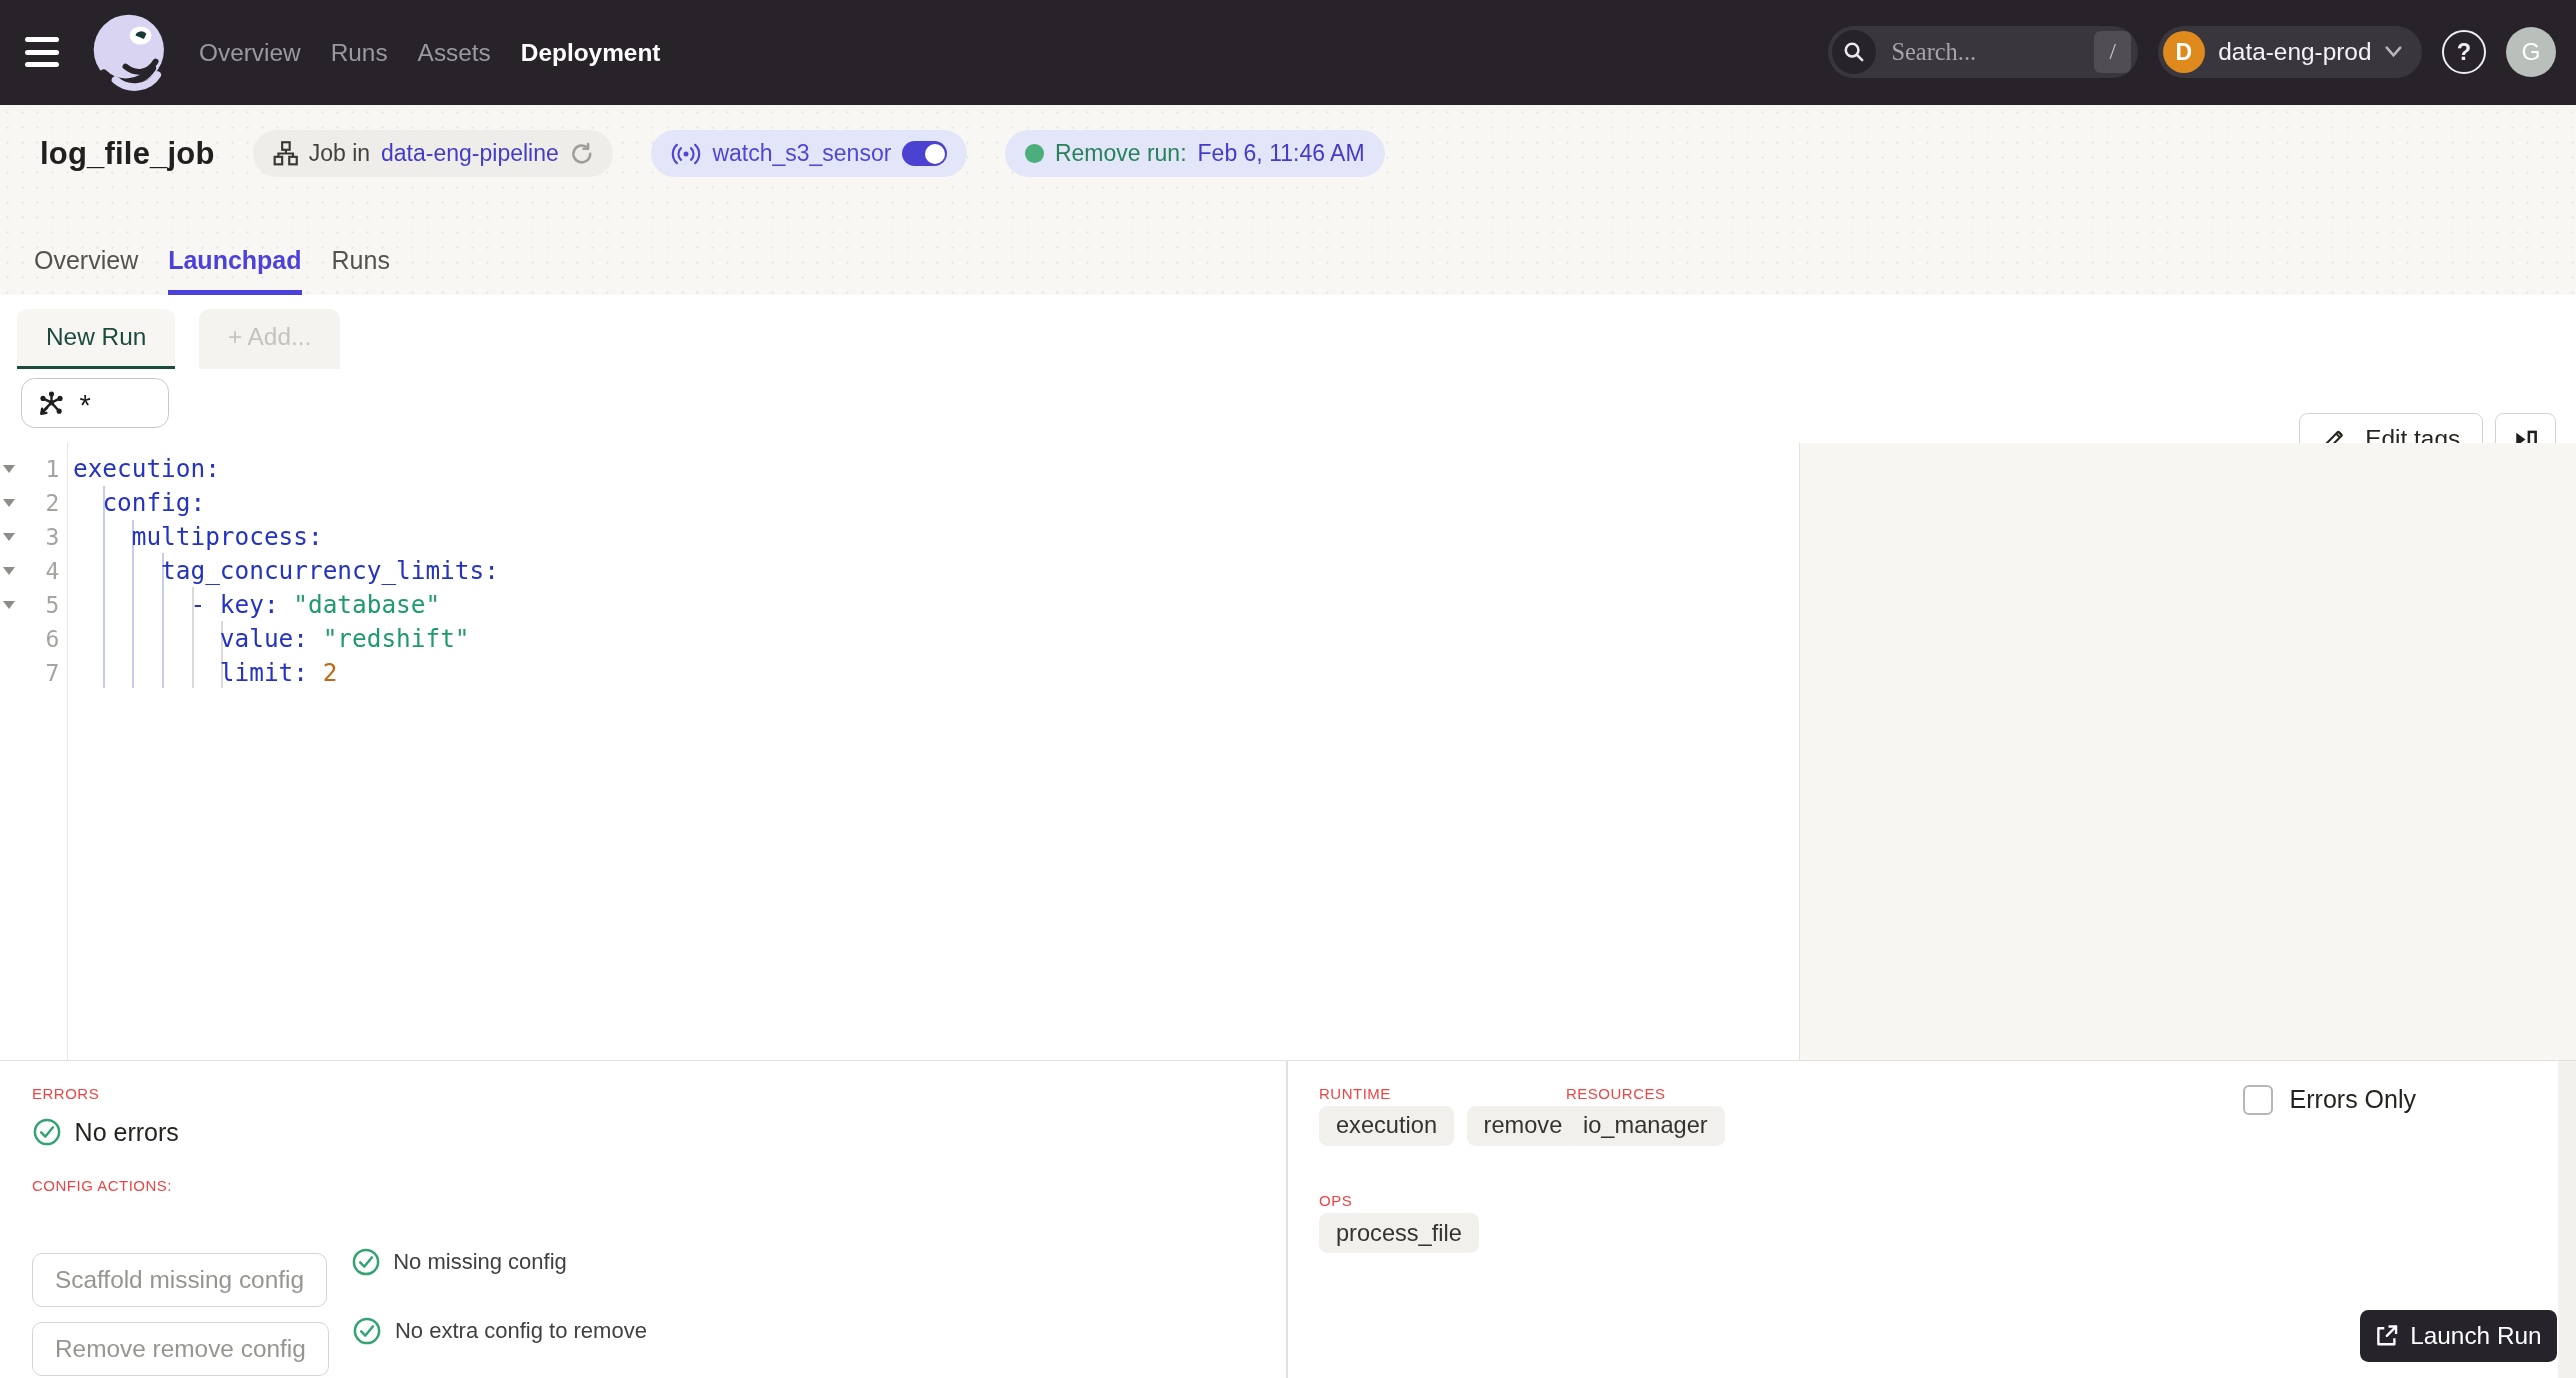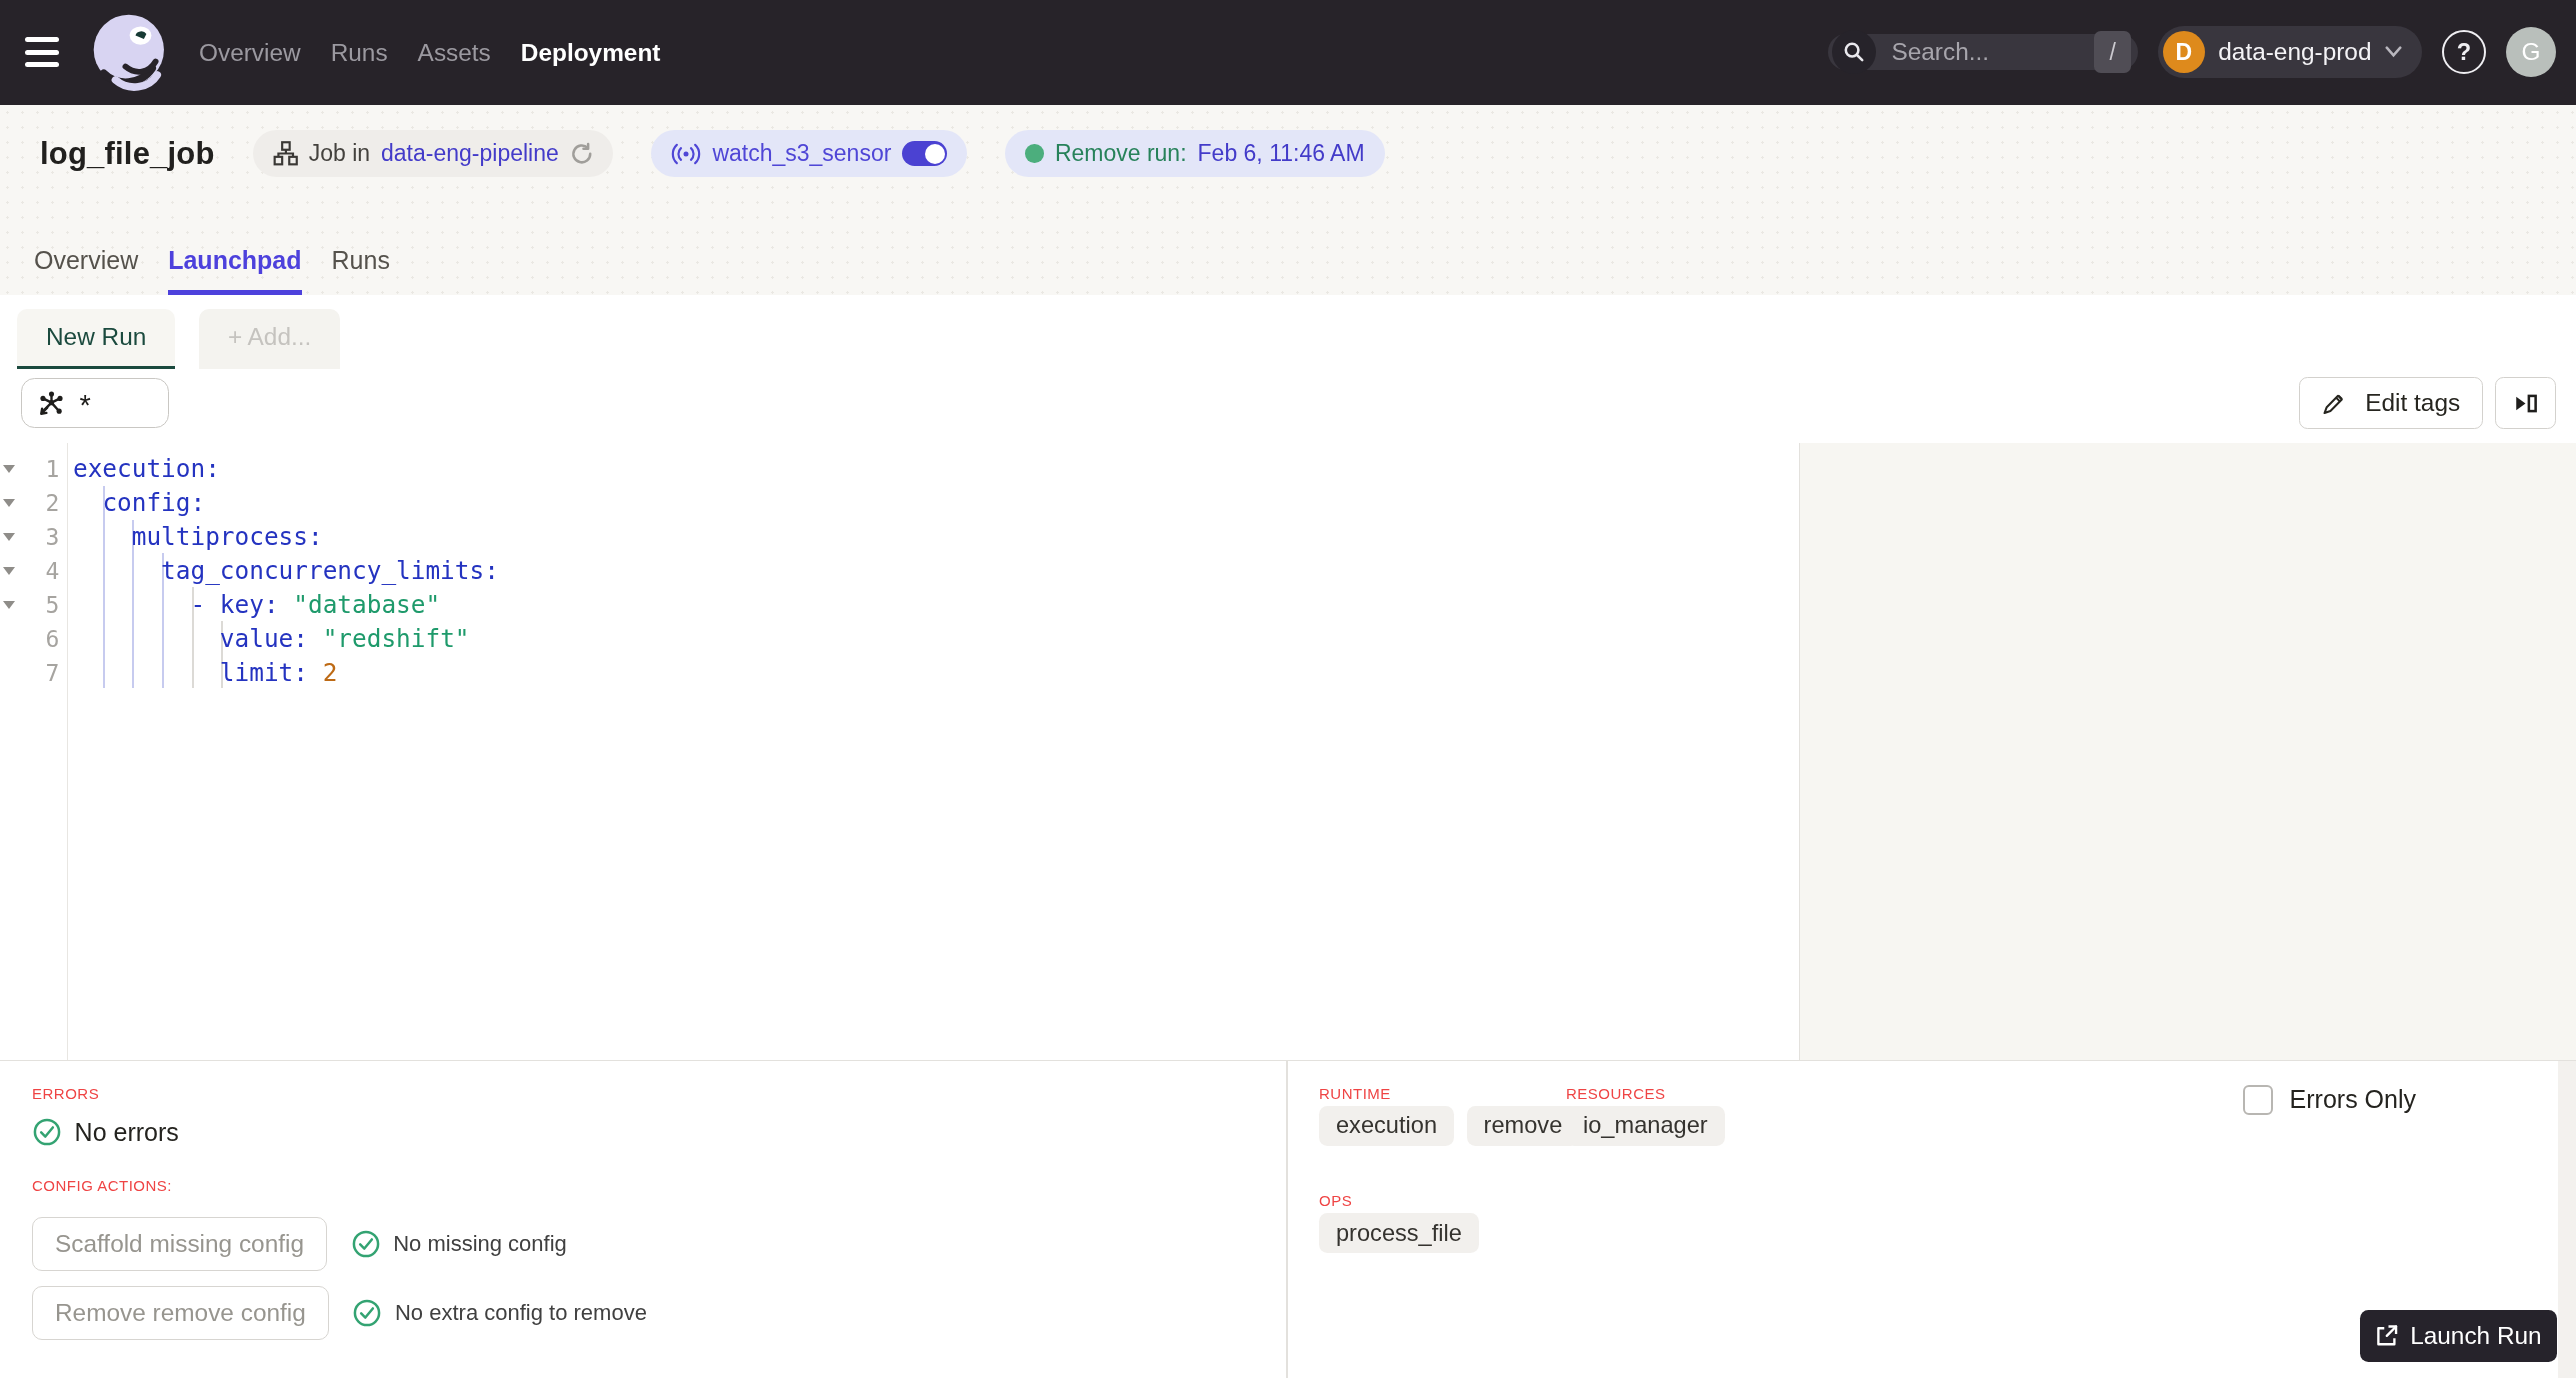--- a/index.html
+++ b/index.html
@@ -8,21 +8,21 @@
 
   
   .topnav{position:absolute;left:0;top:0;width:100%;height:105px;background:#272329;}
   .hamburger{position:absolute;left:25px;top:37px;width:34px;height:30px;display:flex;flex-direction:column;justify-content:space-between;cursor:pointer;}
   .hamburger span{display:block;height:5px;border-radius:2.5px;background:#fff;}
   .logo{position:absolute;left:87px;top:8.4px;width:87px;height:87px;}
   .nav-links{position:absolute;left:199px;top:0;height:105px;display:flex;align-items:center;gap:30px;font-size:24.4px;}
   .nav-link{color:#9B99A0;cursor:pointer;}
   .nav-link.active{color:#FFFFFF;font-weight:600;}
   .nav-right{position:absolute;right:20px;top:26px;height:52px;display:flex;align-items:center;gap:20px;}
-  .search-pill{width:310px;height:36px;border-radius:26px;background:#39363E;display:flex;align-items:center;position:relative;}
+  .search-pill{width:310px;height:52px;border-radius:26px;background:#39363E;display:flex;align-items:center;position:relative;font-family:Liberation Serif, serif;}
   .search-circle{width:44px;height:44px;border-radius:50%;background:#26232A;margin-left:4.2px;display:flex;align-items:center;justify-content:center;}
   .search-input{flex:1;background:transparent;border:none;outline:none;color:#E8E7EA;font-size:24.4px;margin-left:13.5px;width:151px;font-family:inherit;}
   .search-input::placeholder{color:#A7A5AC;}
   .slash-key{width:37px;height:42px;border-radius:6.7px;background:#504D55;color:#CBC9CF;font-size:23px;display:flex;align-items:center;justify-content:center;margin-right:6.7px;}
   .deploy-pill{height:52px;border-radius:26px;background:#39363E;display:flex;align-items:center;padding-right:20px;cursor:pointer;}
   .deploy-avatar{width:42px;height:42px;border-radius:50%;background:#DE8A1C;color:#fff;font-size:23px;font-weight:700;display:flex;align-items:center;justify-content:center;margin:0 13.5px 0 5px;}
   .deploy-name{color:#F4F3F6;font-size:24.4px;margin-right:13.5px;}
   .help-bubble{width:40px;height:40px;border-radius:50%;border:2.5px solid #EFEEF2;color:#EFEEF2;font-size:23.6px;font-weight:700;display:flex;align-items:center;justify-content:center;cursor:pointer;}
   .user-avatar{width:50px;height:50px;border-radius:50%;background:#B9BFBB;color:#fff;font-size:24.4px;display:flex;align-items:center;justify-content:center;cursor:pointer;}
 
@@ -48,21 +48,21 @@
   .rtab-wrap{position:absolute;left:17px;bottom:-1.7px;display:flex;gap:23.6px;align-items:flex-end;}
   .rtab{height:57px;display:flex;align-items:center;padding:0 29px;border-radius:10px 10px 0 0;font-size:24.4px;cursor:pointer;}
   .rtab.active{background:#F7F6F2;color:#1B4A3E;font-weight:400;border-bottom:5.9px solid #1B4A3E;}
   .rtab.ghost{background:#F4F3EF;color:#C5C3BF;border-bottom:5.9px solid transparent;}
 
   
   .toolbar{position:absolute;left:0;top:369px;width:100%;height:74px;background:#fff;border-bottom:1.7px solid #E3E1DD;}
   .op-selector{position:absolute;left:21px;top:9.3px;width:148px;height:50px;border:1.7px solid #C9C7C3;border-radius:13.5px;background:#fff;display:flex;align-items:center;gap:13.5px;padding-left:15px;box-sizing:border-box;cursor:text;}
   .op-star{font-size:29px;color:#1F1E1C;line-height:1;margin-top:5px;}
   .toolbar-right{position:absolute;right:20px;top:8.4px;display:flex;gap:11.8px;}
-  .btn{height:52px;border:1.7px solid #D3D1CD;border-radius:8.4px;background:#fff;display:flex;align-items:center;justify-content:center;gap:20px;font-size:24.4px;color:#26251F;padding:0 22px;box-sizing:border-box;cursor:pointer;font-family:inherit;}
+  .btn{height:52px;border:1.7px solid #D3D1CD;border-radius:8.4px;background:#fff;display:flex;align-items:center;justify-content:center;gap:20px;font-size:24.4px;color:#26251F;padding:0 22px;box-sizing:border-box;cursor:pointer;font-family:inherit;margin-top:36px;}
   .btn.icon-only{width:61px;padding:0;}
 
   
   .editor{position:absolute;left:0;top:443px;width:100%;height:617px;background:#fff;}
   .gutter{position:absolute;left:0;top:0;bottom:0;width:67px;border-right:1.7px solid #E8E6E2;}
   .gut-row{height:34px;display:flex;align-items:center;}
   .gutter-inner{position:absolute;left:0;top:9.3px;right:0;}
   .fold{width:0;height:0;border-left:6.7px solid transparent;border-right:6.7px solid transparent;border-top:8.4px solid #8F8D89;margin-left:2.5px;cursor:pointer;}
   .fold-spacer{width:16px;}
   .lnum{margin-left:auto;padding-right:7.6px;color:#A6A4A0;font-family:"DejaVu Sans Mono",monospace;font-size:23px;}

